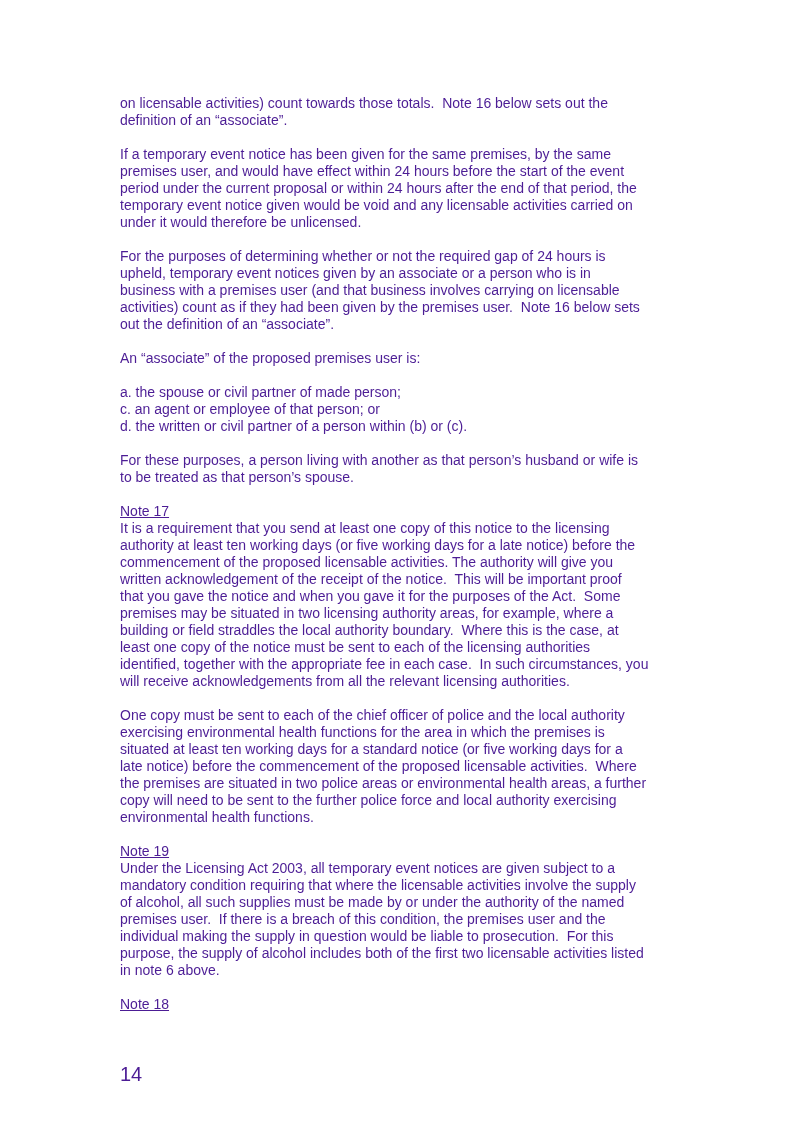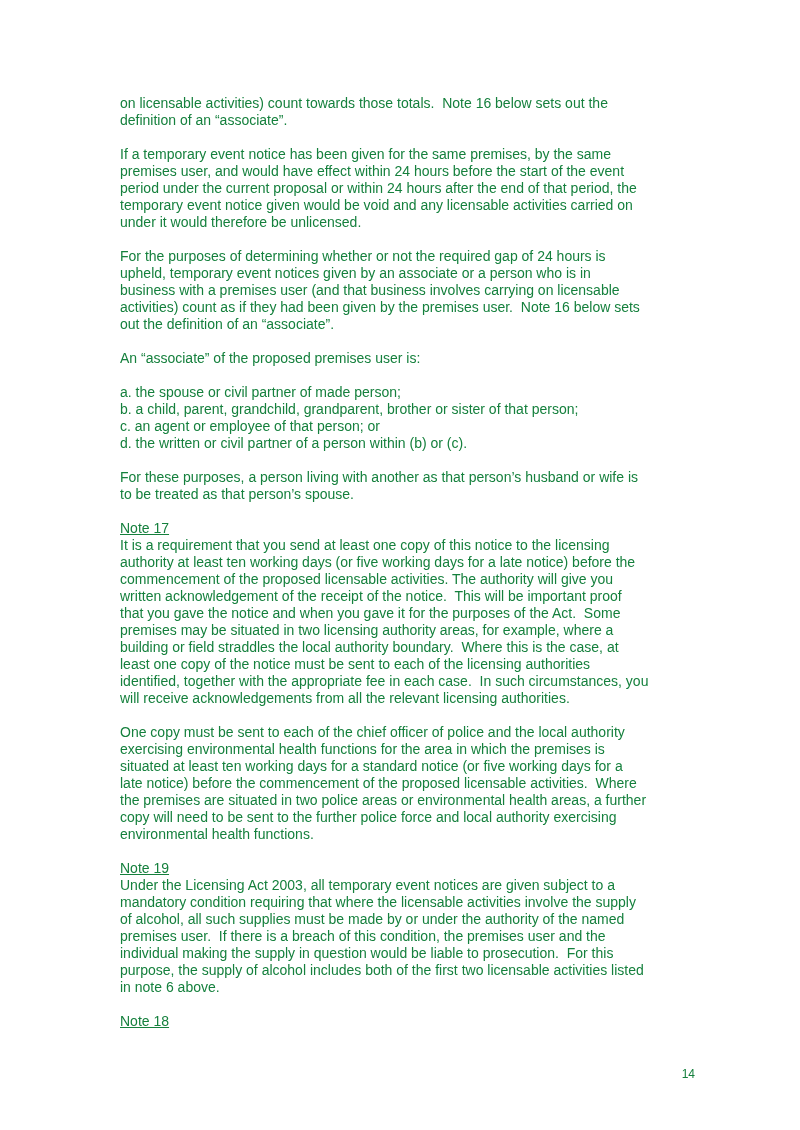--- a/index.html
+++ b/index.html
@@ -5,21 +5,21 @@
   html, body {
     margin: 0;
     padding: 0;
     background: #ffffff;
   }
   .doc-page {
     position: relative;
     width: 800px;
     height: 1130px;
     background: #ffffff;
-    color: #15803d;
+    color: #4c1d95;
     font-family: "Liberation Sans", "DejaVu Sans", sans-serif;
     overflow: hidden;
   }
   .doc-content {
     position: absolute;
     top: 95px;
     left: 120px;
     width: 600px;
     font-size: 14px;
     line-height: 17px;
@@ -37,22 +37,22 @@
   }
   .list-line {
     white-space: pre-wrap;
     margin: 0;
   }
   .page-number {
     position: absolute;
     top: 1066px;
     left: 120px;
     width: 575px;
-    text-align: right;
-    font-size: 12px;
+    text-align: left;
+    font-size: 20px;
     line-height: 17px;
   }
 </style>
 </head>
 <body>
 
 <div class="doc-page">
   <div class="doc-content">
 
     <div class="para">on licensable activities) count towards those totals.  Note 16 below sets out the
@@ -67,21 +67,20 @@
     <div class="para">For the purposes of determining whether or not the required gap of 24 hours is
 upheld, temporary event notices given by an associate or a person who is in
 business with a premises user (and that business involves carrying on licensable
 activities) count as if they had been given by the premises user.  Note 16 below sets
 out the definition of an “associate”.</div>
 
     <div class="para">An “associate” of the proposed premises user is:</div>
 
     <div class="list-group">
       <div class="list-line">a. the spouse or civil partner of made person;</div>
-      <div class="list-line">b. a child, parent, grandchild, grandparent, brother or sister of that person;</div>
       <div class="list-line">c. an agent or employee of that person; or</div>
       <div class="list-line">d. the written or civil partner of a person within (b) or (c).</div>
     </div>
 
     <div class="para">For these purposes, a person living with another as that person’s husband or wife is
 to be treated as that person’s spouse.</div>
 
     <div class="note-heading">Note 17</div>
     <div class="para">It is a requirement that you send at least one copy of this notice to the licensing
 authority at least ten working days (or five working days for a late notice) before the

